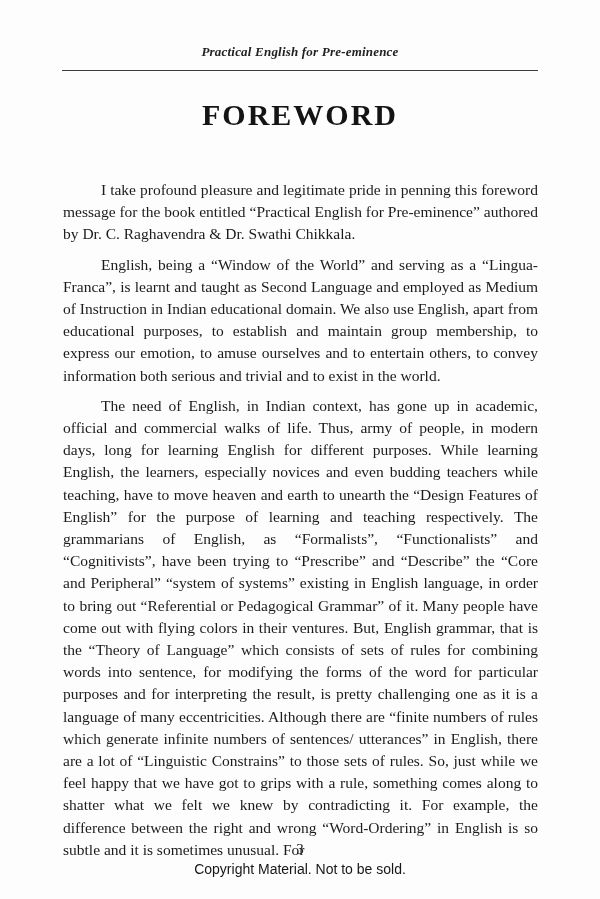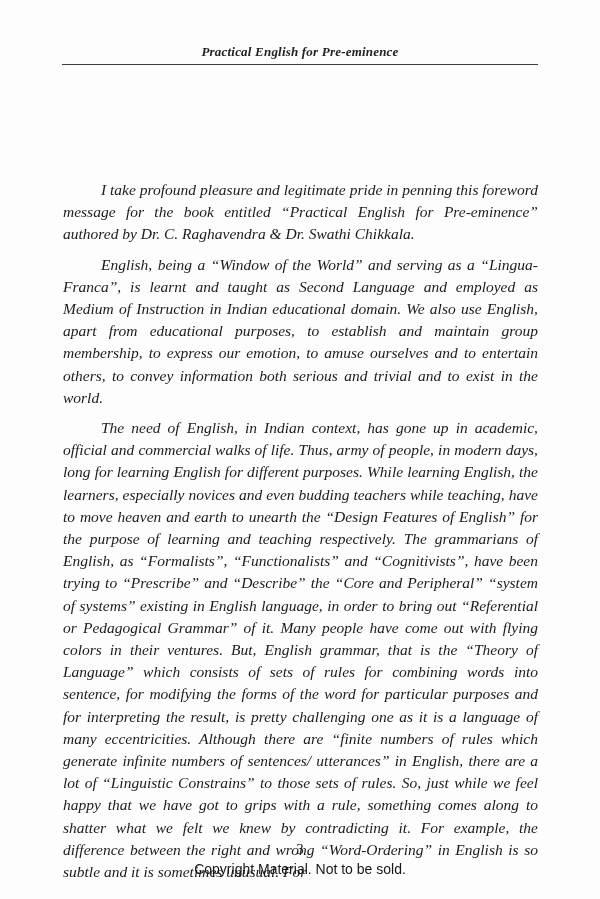--- a/index.html
+++ b/index.html
@@ -22,21 +22,21 @@
     top: 44px;
     left: 62px;
     right: 62px;
     text-align: center;
     font-style: italic;
     font-weight: bold;
     font-size: 13px;
     letter-spacing: 0.2px;
     color: #222;
     border-bottom: 1.5px solid #3c3c3c;
-    padding-bottom: 4px;
+    padding-bottom: 10px;
   }
   .chapter-title {
     position: absolute;
     top: 98px;
     left: 0;
     right: 0;
     margin: 0;
     text-align: center;
     font-family: "Liberation Serif", serif;
     font-weight: bold;
@@ -50,21 +50,20 @@
     left: 63px;
     right: 62px;
     font-size: 15.5px;
     line-height: 22.2px;
     text-align: justify;
     color: #1b1b1b;
   }
   .body-text p {
     margin: 0 0 8px 0;
     text-indent: 38px;
-    font-style: italic;
   }
   .footer {
     position: absolute;
     left: 0;
     right: 0;
     bottom: 22px;
     text-align: center;
   }
   .page-number {
     font-family: "Liberation Serif", serif;
@@ -80,20 +79,21 @@
 </style>
 </head>
 <body>
 
 <div class="page">
 
   <div class="running-header">
     <span>Practical English for Pre-eminence</span>
   </div>
 
+  <h1 class="chapter-title">FOREWORD</h1>
 
   <div class="body-text">
     <p>I take profound pleasure and legitimate pride in penning this foreword message for the book entitled “Practical English for Pre-eminence” authored by Dr. C. Raghavendra &amp; Dr. Swathi Chikkala.</p>
     <p>English, being a “Window of the World” and serving as a “Lingua-Franca”, is learnt and taught as Second Language and employed as Medium of Instruction in Indian educational domain. We also use English, apart from educational purposes, to establish and maintain group membership, to express our emotion, to amuse ourselves and to entertain others, to convey information both serious and trivial and to exist in the world.</p>
     <p>The need of English, in Indian context, has gone up in academic, official and commercial walks of life. Thus, army of people, in modern days, long for learning English for different purposes. While learning English, the learners, especially novices and even budding teachers while teaching, have to move heaven and earth to unearth the “Design Features of English” for the purpose of learning and teaching respectively. The grammarians of English, as “Formalists”, “Functionalists” and “Cognitivists”, have been trying to “Prescribe” and “Describe” the “Core and Peripheral” “system of systems” existing in English language, in order to bring out “Referential or Pedagogical Grammar” of it. Many people have come out with flying colors in their ventures. But, English grammar, that is the “Theory of Language” which consists of sets of rules for combining words into sentence, for modifying the forms of the word for particular purposes and for interpreting the result, is pretty challenging one as it is a language of many eccentricities. Although there are “finite numbers of rules which generate infinite numbers of sentences/ utterances” in English, there are a lot of “Linguistic Constrains” to those sets of rules. So, just while we feel happy that we have got to grips with a rule, something comes along to shatter what we felt we knew by contradicting it. For example, the difference between the right and wrong “Word-Ordering” in English is so subtle and it is sometimes unusual. For</p>
   </div>
 
   <div class="footer">
     <div class="page-number">3</div>
     <div class="copyright">Copyright Material. Not to be sold.</div>

